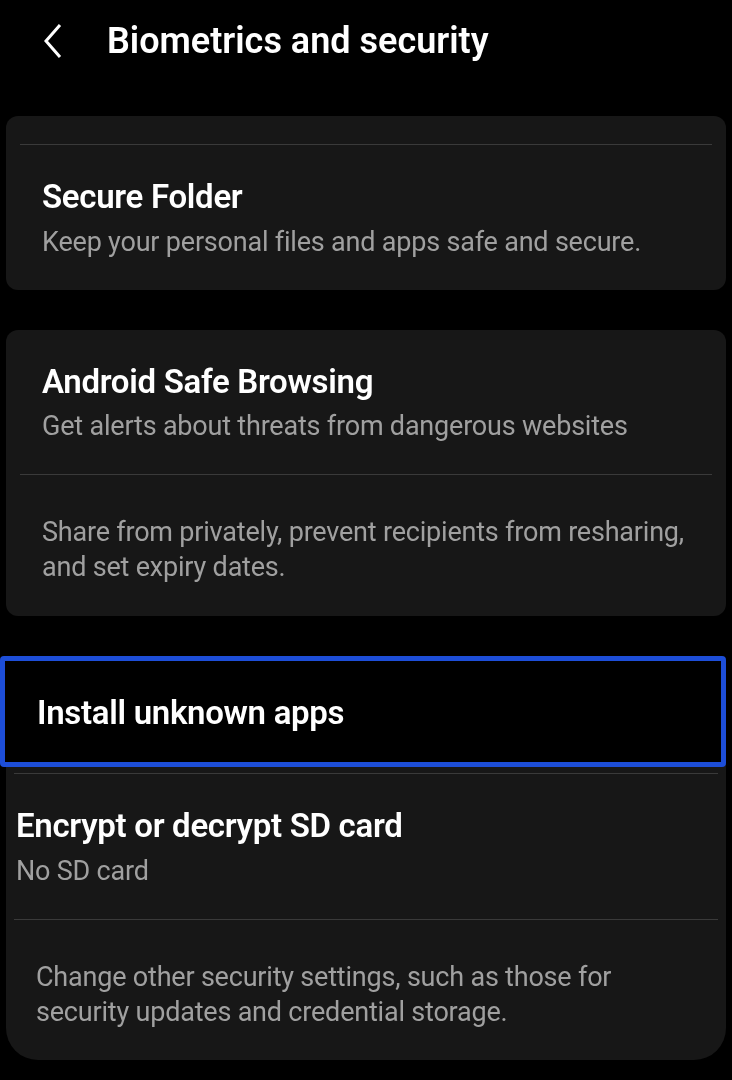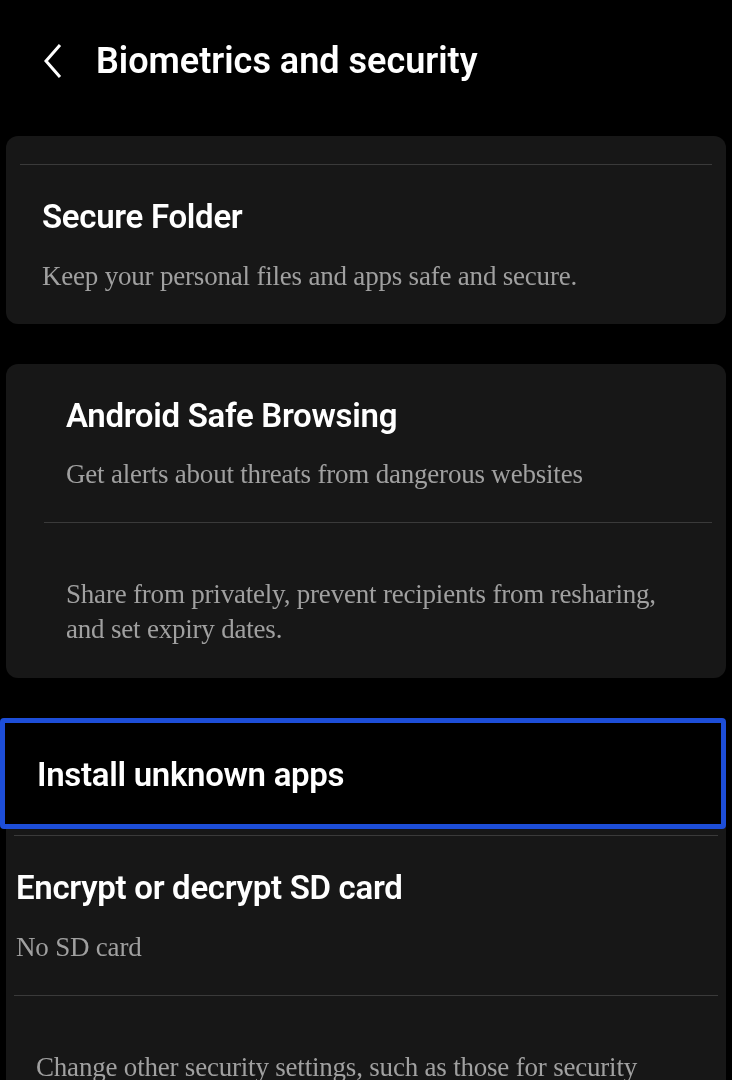--- a/index.html
+++ b/index.html
@@ -10,21 +10,22 @@
     body {
       width: 732px;
       height: 1080px;
       background: #000000;
       font-family: -apple-system, BlinkMacSystemFont, 'Segoe UI', Roboto, sans-serif;
       overflow: hidden;
     }
     .header {
       display: flex;
       align-items: center;
-      padding: 40px 30px 30px 42px;
+      padding: 20px 30px 30px 42px;
+      gap: 11px;
     }
     .back-icon {
       color: #ffffff;
       margin-right: 30px;
       display: flex;
       align-items: center;
       cursor: pointer;
     }
     .back-icon svg {
       width: 24px;
@@ -40,21 +41,20 @@
       border-radius: 12px;
       margin: 0 6px;
       padding: 0;
     }
     .section-1 {
       margin-top: 24px;
       padding-top: 28px;
     }
     .section-2 {
       margin-top: 40px;
-      padding-left: 24px;
     }
     .section-3 {
       margin-top: 40px;
     }
     .top-divider {
       height: 1px;
       background: #3a3a3a;
       margin: 0 14px;
     }
     .item {
@@ -65,24 +65,23 @@
       color: #ffffff;
       font-size: 33px;
       font-weight: 600;
       letter-spacing: -0.3px;
       line-height: 1.2;
     }
     .item-desc {
       color: #a0a0a0;
       font-size: 27px;
       font-weight: 400;
-      margin-top: 22px;
+      margin-top: 8px;
       line-height: 1.3;
       letter-spacing: -0.2px;
-      font-family: Liberation Serif, serif;
     }
     .divider {
       height: 1px;
       background: #3a3a3a;
       margin: 0 14px;
     }
     .highlight-box {
       border: 5px solid #1d4ed8;
       border-radius: 4px;
       margin: 0 6px 0 0;

